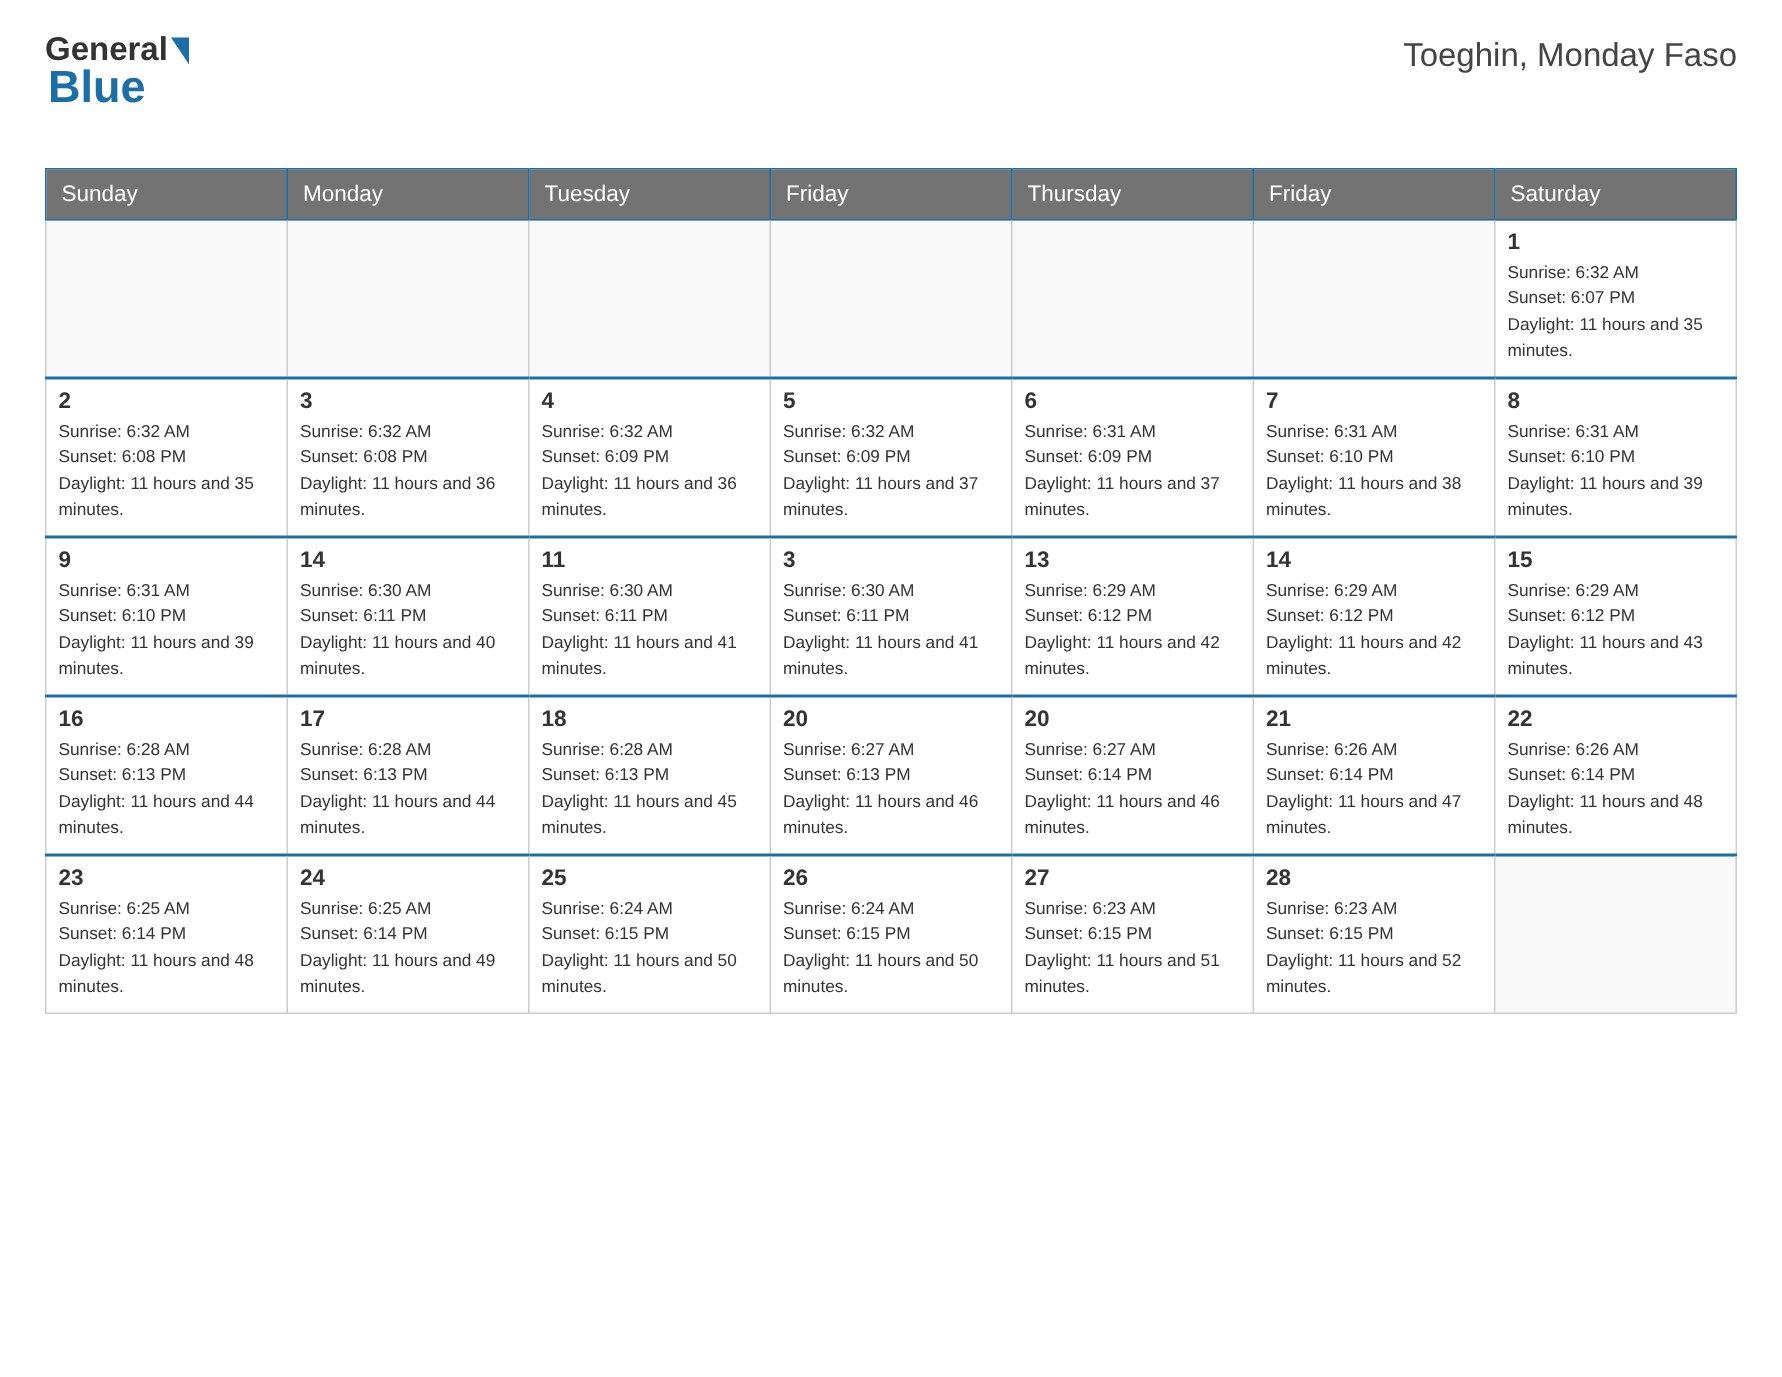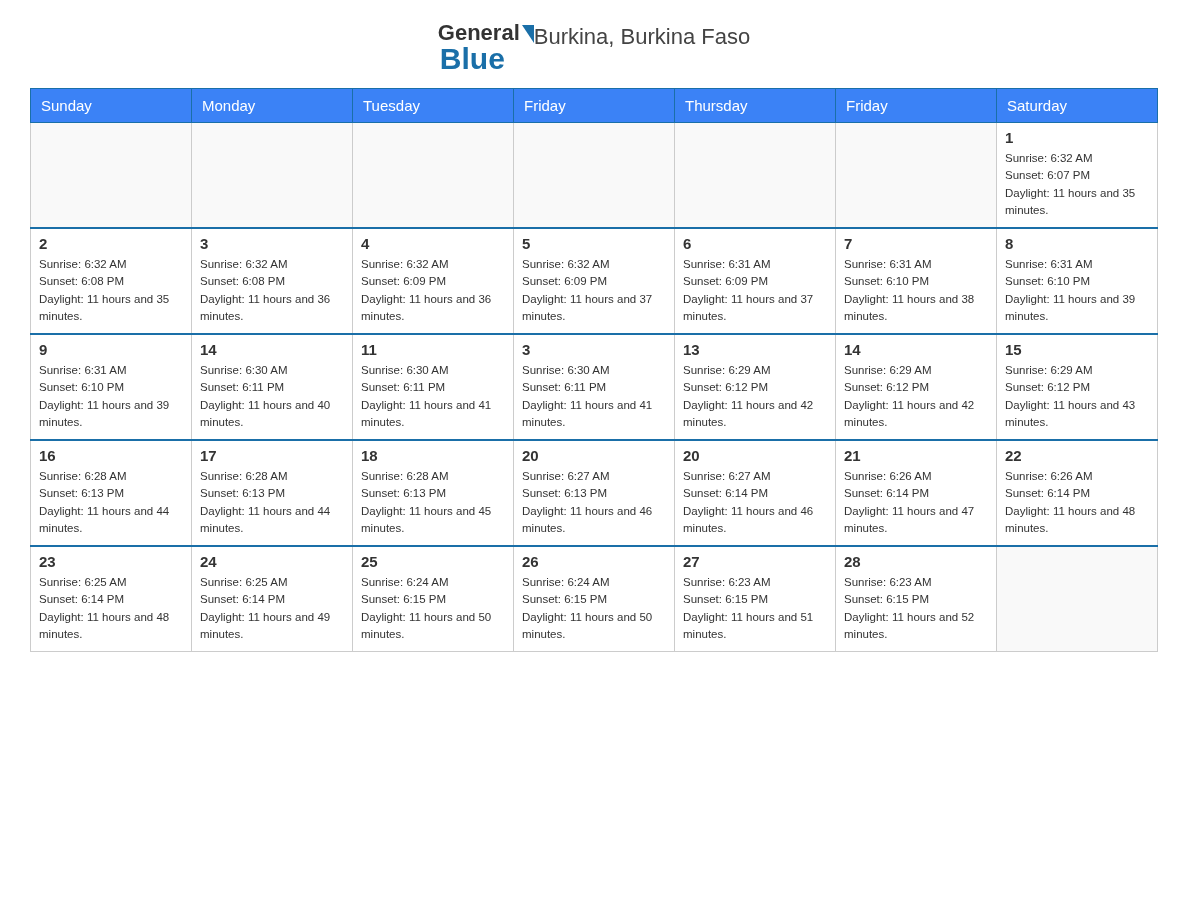--- a/index.html
+++ b/index.html
@@ -5,23 +5,23 @@
     * { margin: 0; padding: 0; box-sizing: border-box; }
     body {
       font-family: Arial, sans-serif;
       background: #fff;
       width: 1188px;
       min-height: 918px;
       padding: 20px 30px;
     }
     .header {
       display: flex;
-      justify-content: center;
+      justify-content: space-between;
       align-items: flex-start;
-      margin-bottom: 12px;
+      margin-bottom: 36px;
     }
     .logo {
       display: flex;
       flex-direction: column;
       align-items: flex-start;
     }
     .logo-top {
       display: flex;
       align-items: center;
     }
@@ -59,21 +59,21 @@
       font-size: 22px;
       color: #444;
       margin-top: 4px;
     }
     .calendar {
       width: 100%;
       border-collapse: collapse;
       border: 1px solid #ccc;
     }
     .calendar thead tr th {
-      background-color: #3b82f6;
+      background-color: #737373;
       color: #fff;
       font-size: 15px;
       font-weight: normal;
       padding: 8px 10px;
       text-align: left;
       border: 1px solid #1a6fa8;
     }
     .calendar tbody tr td {
       vertical-align: top;
       width: 14.28%;
@@ -107,21 +107,21 @@
 
 <div class="header">
   <div class="logo">
     <div class="logo-top">
       <span class="logo-general">General</span>
       <div class="logo-triangle"></div>
     </div>
     <span class="logo-blue">Blue</span>
   </div>
   <div class="title-section">
-    <div class="location-title">Burkina, Burkina Faso</div>
+    <div class="location-title">Toeghin, Monday Faso</div>
   </div>
 </div>
 
 <table class="calendar">
   <thead>
     <tr>
     <th>Sunday</th>
         <th>Monday</th>
         <th>Tuesday</th>
         <th>Friday</th>

